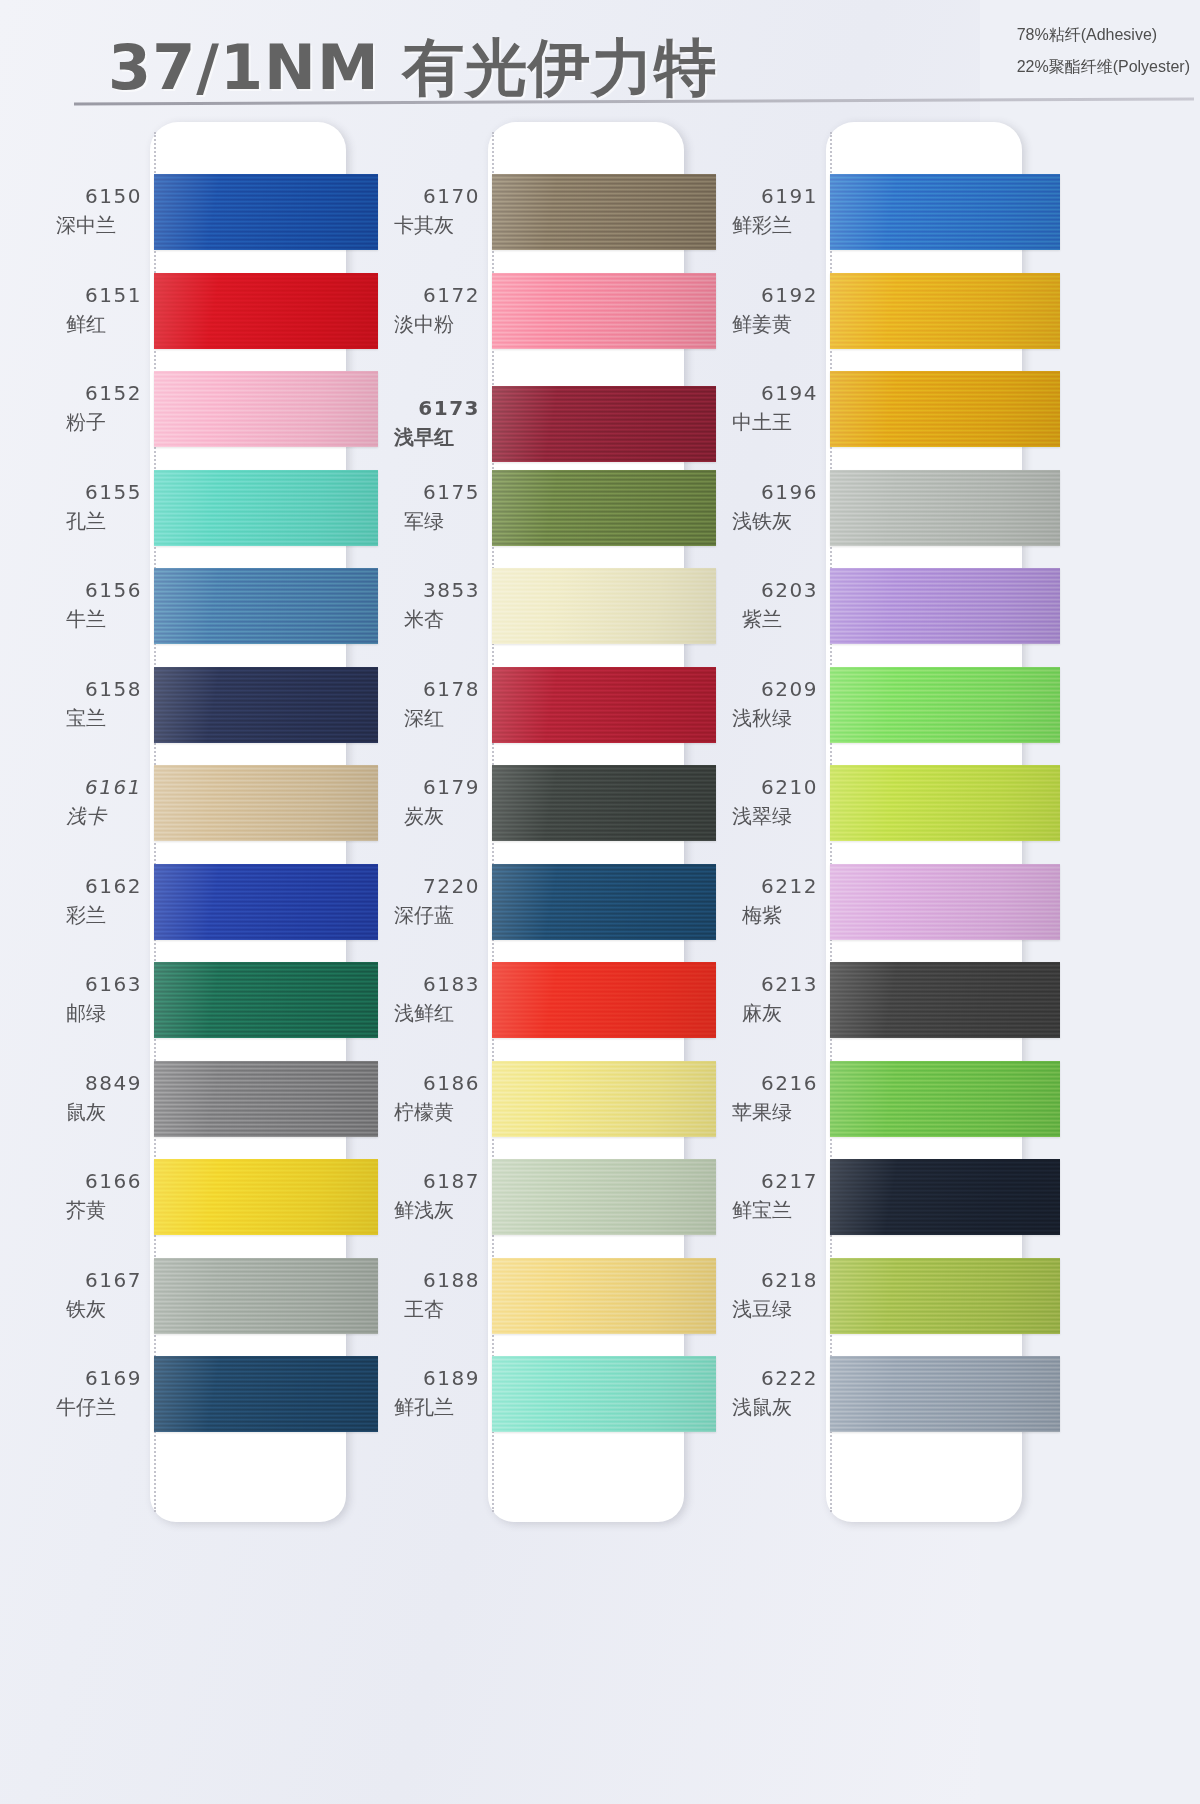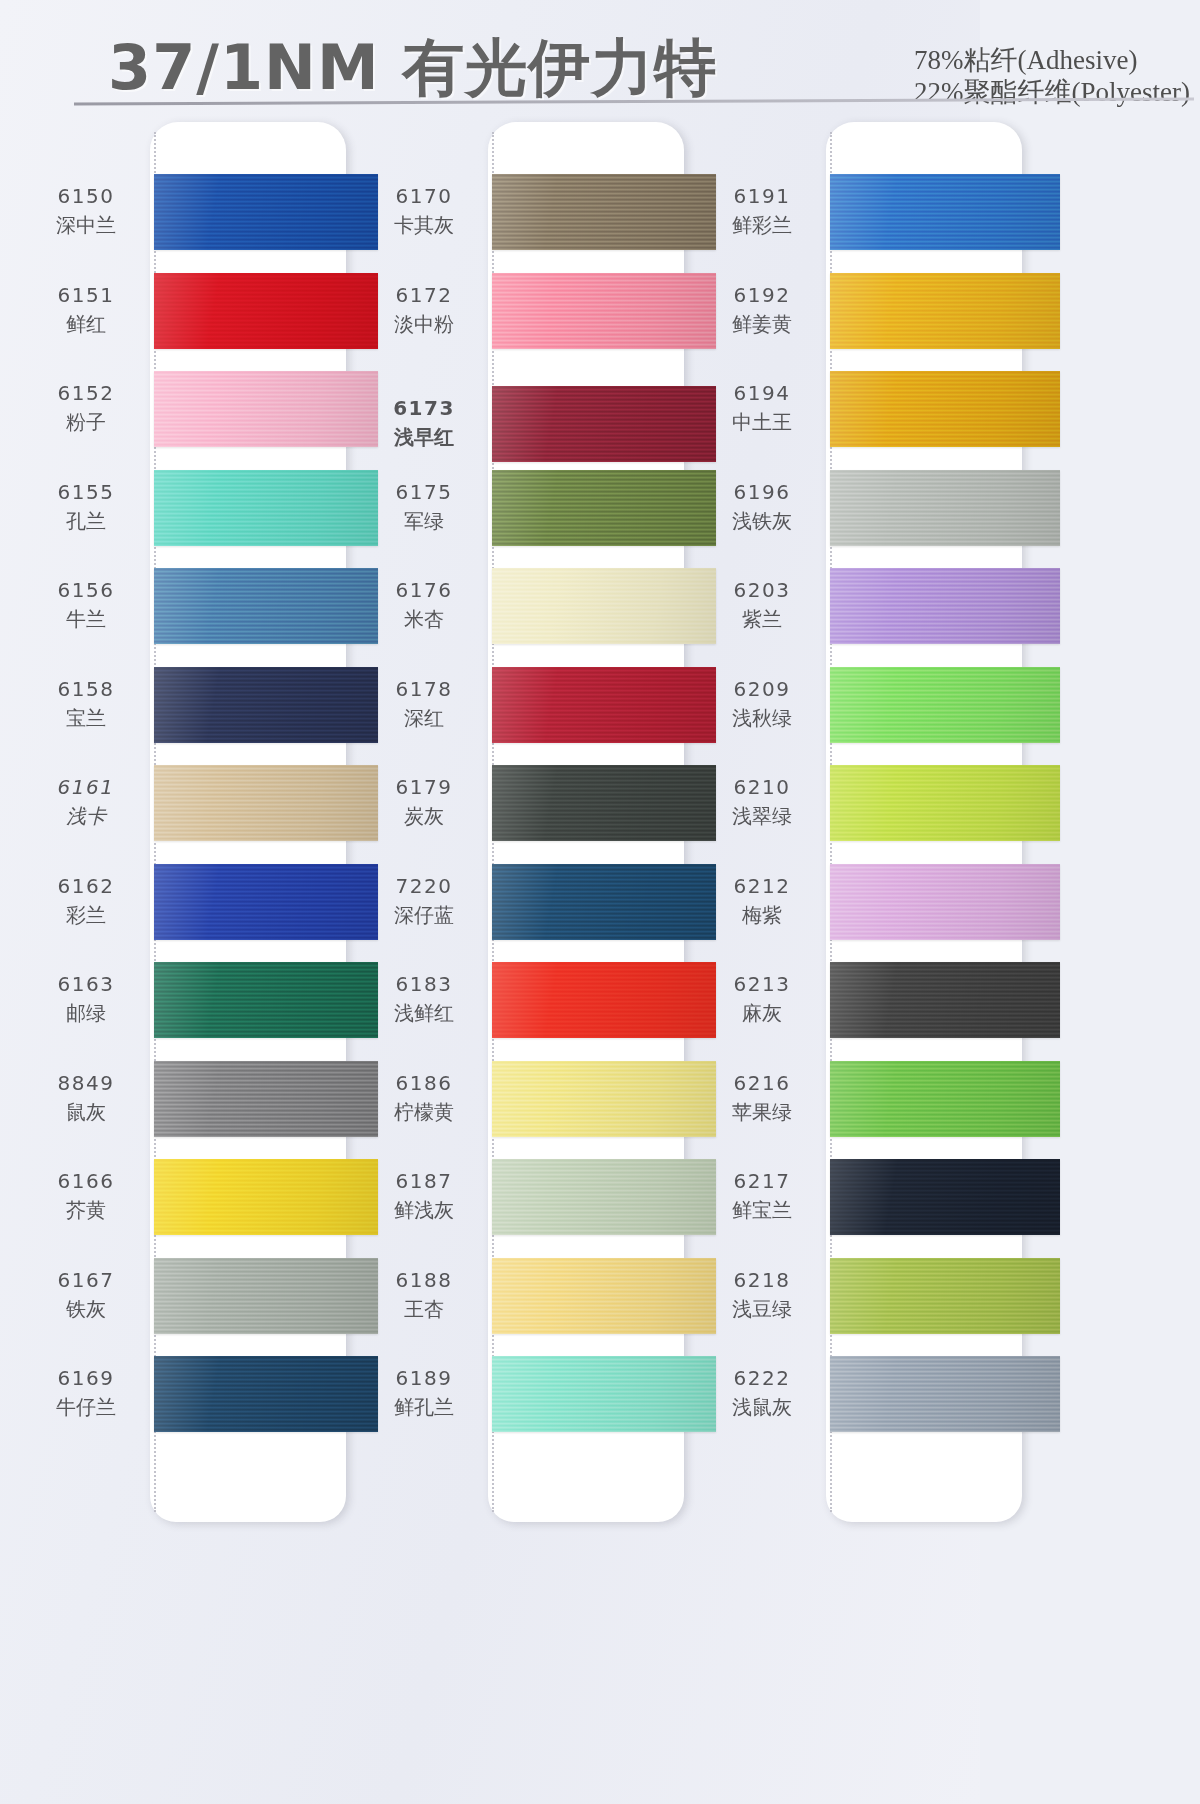--- a/index.html
+++ b/index.html
@@ -27,27 +27,27 @@
     font-size: 62px;
     font-weight: 800;
     letter-spacing: 1px;
     color: #636363;
     text-shadow: 2px 2px 0 rgba(255,255,255,0.55);
     white-space: nowrap;
     font-family: "DejaVu Sans", "Liberation Sans", sans-serif;
   }
   #composition {
     position: absolute;
-    right: 10px; top: 44px;
+    right: 10px; top: 19px;
     text-align: left;
     color: #4e4e4e;
-    font-size: 27px;
+    font-size: 16px;
     line-height: 32px;
     white-space: nowrap;
-    font-family: Liberation Serif, serif;
+    font-family: Liberation Sans, sans-serif;
   }
   #header-rule {
     position: absolute;
     left: 74px; top: 100px;
     width: 1120px; height: 3px;
     background: linear-gradient(90deg,#9a9aa4,#b7b7c0 60%,#c9c9d2);
     transform: rotate(-0.25deg);
   }
 
   
@@ -94,21 +94,21 @@
   .label {
     position: absolute;
     left: 0; top: 14px;
     width: 112px;
     text-align: center;
     color: #555558;
     font-size: 20px;
     line-height: 29px;
     font-family: "DejaVu Sans", "Liberation Sans", sans-serif;
   }
-  .label .code { display: block; letter-spacing: 1.5px; }
+  .label .code { display: block; letter-spacing: 1.5px; text-align: right; }
   .label .name { display: block; }
 
   .swatch {
     position: absolute;
     left: 124px; top: 6px;
     width: 224px;
     height: 76px;
     overflow: hidden;
     box-shadow: 0 1px 2px rgba(0,0,0,0.10);
   }
@@ -346,21 +346,21 @@
             <span class="name">军绿</span>
           </div>
           <div class="swatch">
             <div class="fill" style="background: rgb(108, 131, 68);"></div>
             <div class="tex"></div>
             <div class="sheen"></div>
           </div>
         </div>
         <div class="row" style="top: 440px;">
           <div class="label">
-            <span class="code">6176</span>
+            <span class="code">3853</span>
             <span class="name">米杏</span>
           </div>
           <div class="swatch">
             <div class="fill" style="background: rgb(241, 236, 200);"></div>
             <div class="tex"></div>
             <div class="sheen"></div>
           </div>
         </div>
         <div class="row" style="top: 538.5px;">
           <div class="label">

